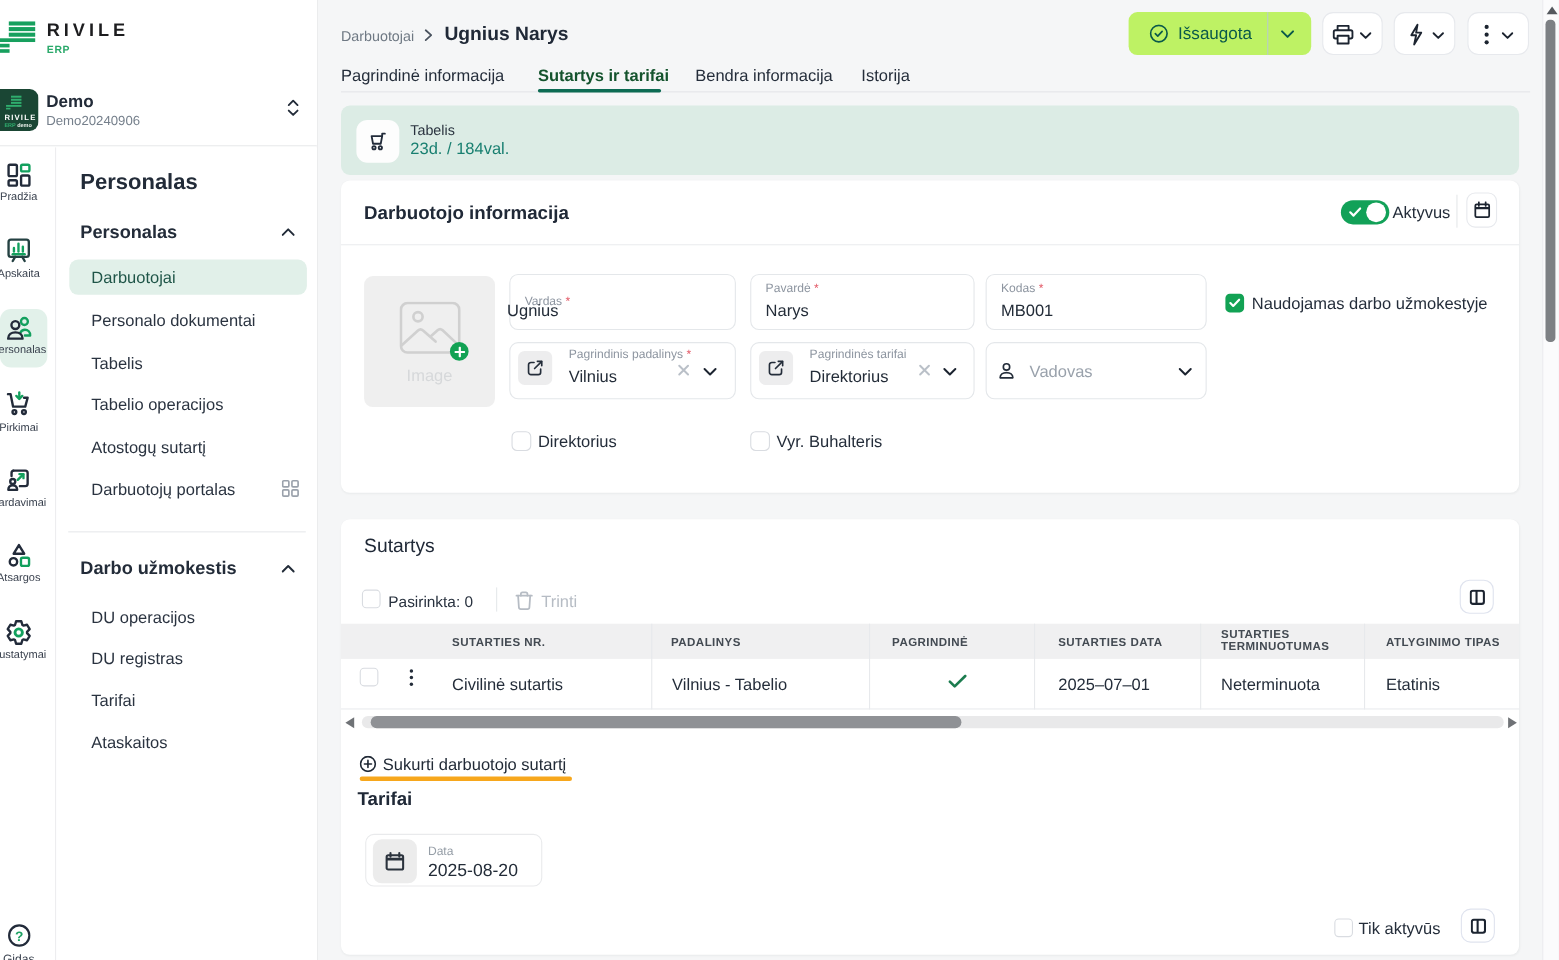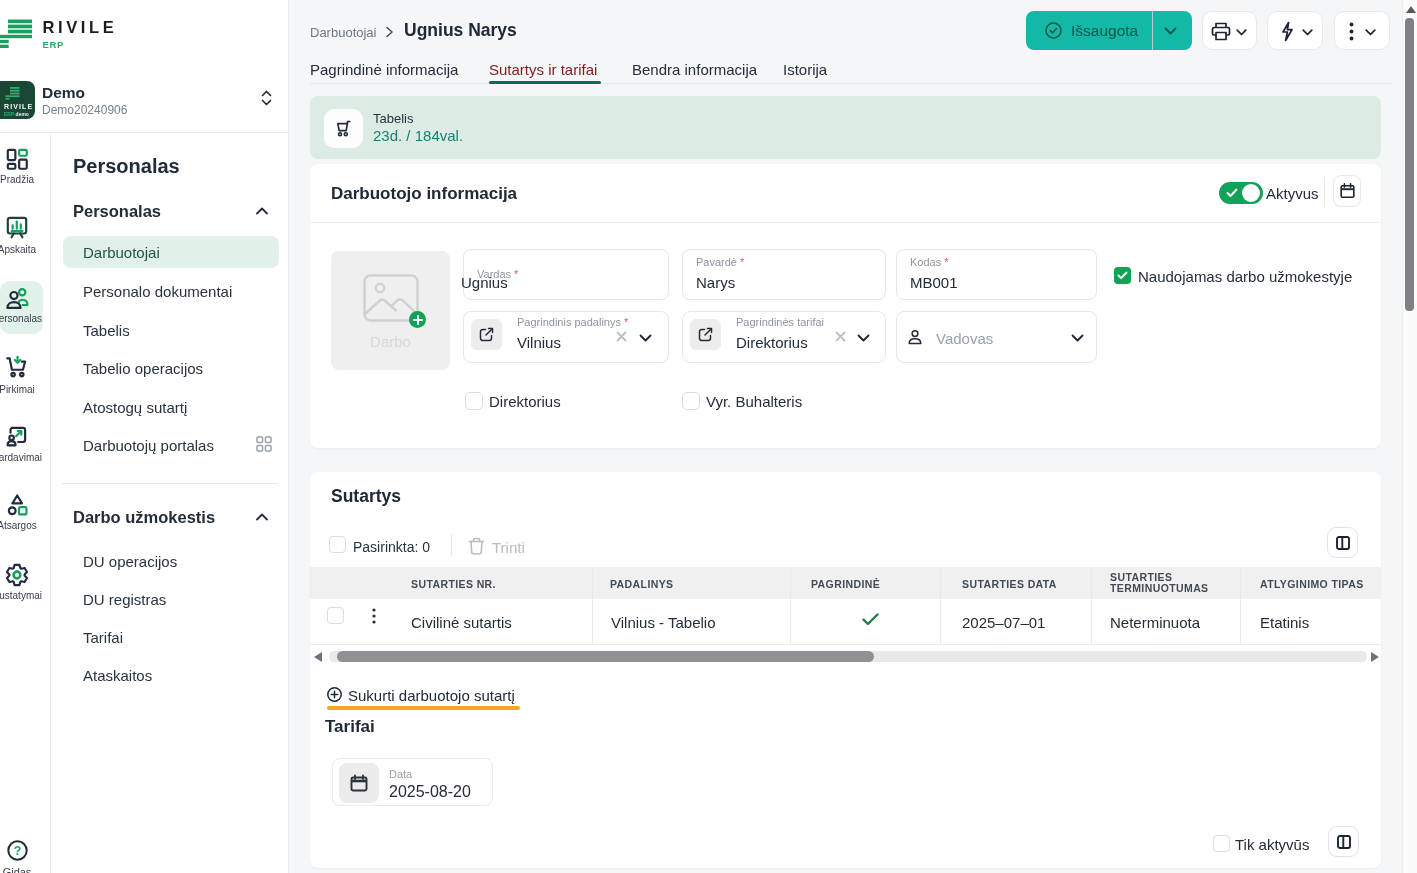--- a/index.html
+++ b/index.html
@@ -17,21 +17,21 @@
 .smsec{position:absolute;left:21px;font-size:16.5px;font-weight:700;color:#232c39}
 .smitem{position:absolute;left:31px;font-size:15px;color:#2a3340;white-space:nowrap}
 .smpill{position:absolute;left:11px;top:102px;width:216px;height:32px;background:#e1f0e9;border-radius:8px}
 .smdiv{position:absolute;left:10px;top:349px;width:216px;height:1px;background:#e7e9eb}
 .ws-name{position:absolute;left:42px;top:84px;font-size:15.5px;font-weight:700;color:#222b38}
 .ws-sub{position:absolute;left:42px;top:103px;font-size:12px;color:#76808c}
 .main{position:absolute;left:289px;top:0;width:1128px;height:873px}
 .bc-a{position:absolute;left:21px;top:25px;font-size:13px;color:#6e7883}
 .bc-b{position:absolute;left:115px;top:20px;font-size:17.5px;font-weight:700;color:#202937}
 .tab{position:absolute;top:61px;font-size:15px;color:#242d3a;white-space:nowrap}
-.tab.on{color:#7f1d1d;font-weight:400}
+.tab.on{color:#14532d;font-weight:700}
 .tabline{position:absolute;left:21px;top:83px;width:1081px;height:1px;background:#e4e6e8}
 .tabul{position:absolute;left:200px;top:81px;width:112px;height:3px;background:#0c6b53;border-radius:2px}
 .banner{position:absolute;left:21px;top:96px;width:1071px;height:63px;background:#dcece5;border-radius:8px}
 .card{position:absolute;left:21px;background:#fff;border-radius:8px;box-shadow:0 1px 2px rgba(20,30,40,.05)}
 .btn{position:absolute;background:#fff;border:1px solid #e7e9ed;border-radius:10px}
 .fld{position:absolute;background:#fff;border:1px solid #e4e7ea;border-radius:8px}
 .flbl{position:absolute;font-size:11px;color:#8d95a0;white-space:nowrap}
 .fval{position:absolute;font-size:15px;color:#232c38;white-space:nowrap}
 .red{color:#e25563}
 .cbx{position:absolute;width:18px;height:18px;background:#fff;border:1px solid #d9dce1;border-radius:5px}
@@ -198,21 +198,21 @@
 </div>
 
 <div class="main">
 
   <div class="bc-a">Darbuotojai</div>
   <svg class="abs" style="left:96px;top:26px" width="9" height="12" viewBox="0 0 9 12" fill="none" stroke="#49525e" stroke-width="1.6" stroke-linecap="round" stroke-linejoin="round">
       <path d="M2 1.5 L7 6 L2 10.5"></path>
     </svg>
   <div class="bc-b">Ugnius Narys</div>
 
-  <div class="abs" style="left:737px;top:11px;width:166px;height:39px;background:#14b8a6;border-radius:8px">
+  <div class="abs" style="left:737px;top:11px;width:166px;height:39px;background:#bef264;border-radius:8px">
     <svg class="abs" style="left:19px;top:11px" width="17" height="17" viewBox="0 0 17 17" fill="none" stroke="#0a594a" stroke-width="1.5">
         <circle cx="8.5" cy="8.5" r="7.5"></circle>
         <path d="M5.3 8.6l2.2 2.2 4-4.3" stroke-linecap="round" stroke-linejoin="round"></path>
       </svg>
     <div class="abs" style="left:45px;top:11px;font-size:15.5px;color:#0a594a">Išsaugota</div>
     <div class="abs" style="left:126px;top:0;width:1px;height:39px;background:#b9cdc7"></div>
     <svg class="abs" style="left:138px;top:16px" width="13" height="8" viewBox="0 0 13 8" fill="none" stroke="#0a594a" stroke-width="1.8" stroke-linecap="round" stroke-linejoin="round">
         <path d="M1.5 1.5 L6.5 6.5 L11.5 1.5"></path>
       </svg>
   </div>
@@ -284,21 +284,21 @@
           <path d="M1.2 6.2h12.6" stroke-width="1.9"></path>
         </svg>
     </div>
 
     <div class="abs" style="left:21px;top:87px;width:119px;height:119px;background:#efefef;border-radius:8px">
       <svg class="abs" style="left:32px;top:23px" width="56" height="48" viewBox="0 0 56 48" fill="none" stroke="#d0d0d0" stroke-width="2.4" stroke-linecap="round" stroke-linejoin="round">
         <rect x="1.5" y="1.5" width="53" height="45" rx="6"></rect>
         <circle cx="17" cy="14" r="4.2"></circle>
         <path d="M2 40 L17 26.5 a3.4 3.4 0 0 1 4.6 0 L33 36.5 m-4.8-4.3 l6.6-6 a3.4 3.4 0 0 1 4.6 0 L54 40"></path>
       </svg>
-      <div class="abs" style="left:0;top:82px;width:119px;text-align:center;font-size:15px;color:#d6d8da">Darbo</div>
+      <div class="abs" style="left:0;top:82px;width:119px;text-align:center;font-size:15px;color:#d6d8da">Image</div>
       <div class="abs" style="left:78px;top:60px;width:17px;height:17px;background:#12a254;border-radius:50%">
         <svg class="abs" style="left:3.5px;top:3.5px" width="10" height="10" viewBox="0 0 10 10" stroke="#fff" stroke-width="2" stroke-linecap="round">
             <path d="M5 1v8M1 5h8"></path>
           </svg>
       </div>
     </div>
 
     <div class="fld" style="left:153px;top:85px;width:206px;height:51px"></div>
     <div class="flbl" style="left:167px;top:104px">Vardas <span class="red">*</span></div>
     <div class="fval" style="left:151px;top:110px">Ugnius</div>
@@ -357,21 +357,21 @@
         <path d="M1.5 1.5 L6.5 6.5 L11.5 1.5"></path>
       </svg>
 
     <div class="cbx" style="left:155px;top:228px"></div>
     <div class="lab15" style="left:179px;top:229px">Direktorius</div>
     <div class="cbx" style="left:372px;top:228px"></div>
     <div class="lab15" style="left:396px;top:229px">Vyr. Buhalteris</div>
   </div>
 
   <div class="card" style="top:472px;width:1071px;height:396px">
-    <div class="abs" style="left:21px;top:14px;font-size:17.5px;font-weight:700;color:#202937">Sutartys</div>
+    <div class="abs" style="left:21px;top:14px;font-size:17.5px;font-weight:400;color:#202937">Sutartys</div>
     <div class="cbx" style="left:19px;top:64px;width:17px;height:17px;border-radius:4px"></div>
     <div class="abs" style="left:43px;top:67px;font-size:14px;color:#29323f">Pasirinkta: 0</div>
     <div class="vdiv" style="left:141px;top:62px;height:22px"></div>
     <svg class="abs" style="left:158px;top:65px" width="17" height="18" viewBox="0 0 17 18" fill="none" stroke="#b6bcc4" stroke-width="1.6" stroke-linecap="round" stroke-linejoin="round">
         <path d="M1.5 4.5h14"></path>
         <path d="M5.5 4.5V3a1.5 1.5 0 0 1 1.5-1.5h3A1.5 1.5 0 0 1 11.5 3v1.5"></path>
         <path d="M3 4.5l.7 10.6a1.8 1.8 0 0 0 1.8 1.7h6a1.8 1.8 0 0 0 1.8-1.7L14 4.5"></path>
       </svg>
     <div class="abs" style="left:182px;top:67px;font-size:15px;color:#b6bcc4">Trinti</div>
     <div class="btn" style="left:1017px;top:55px;width:31px;height:31px;border-radius:9px;border-color:#dfe3ee">

